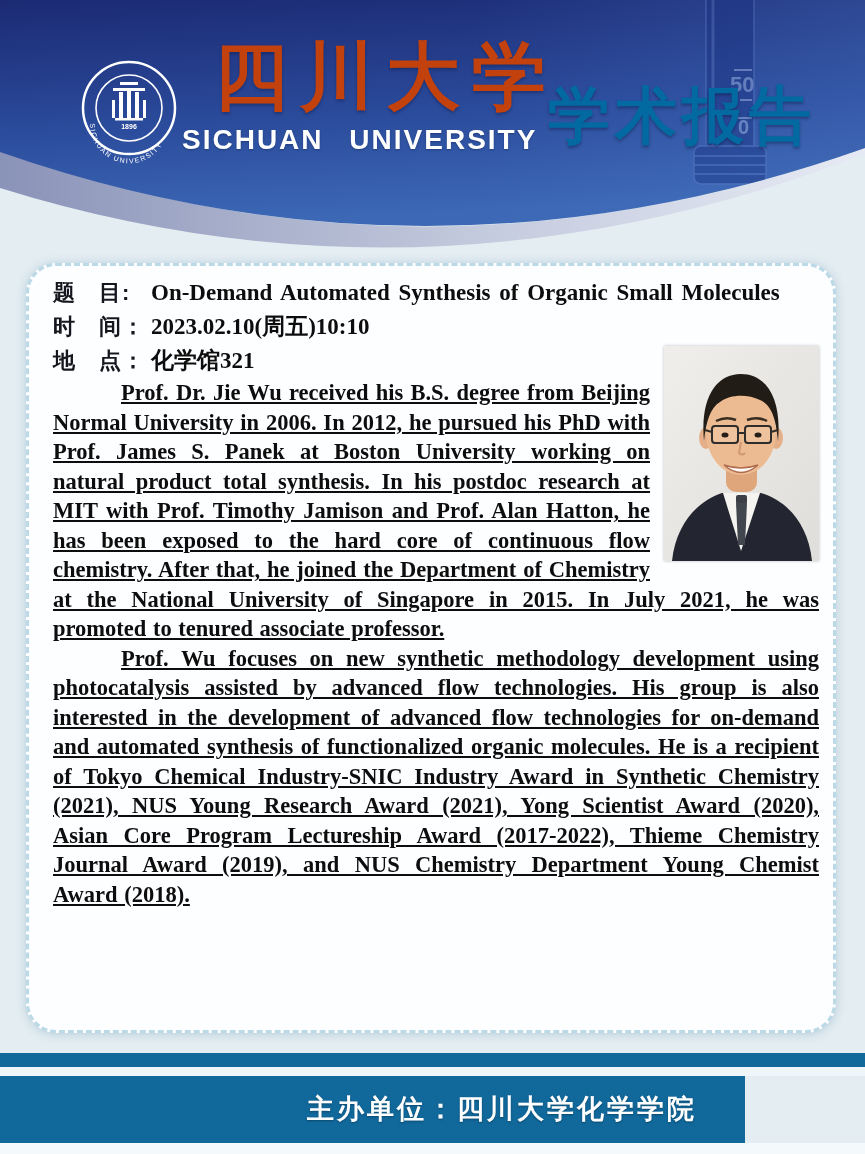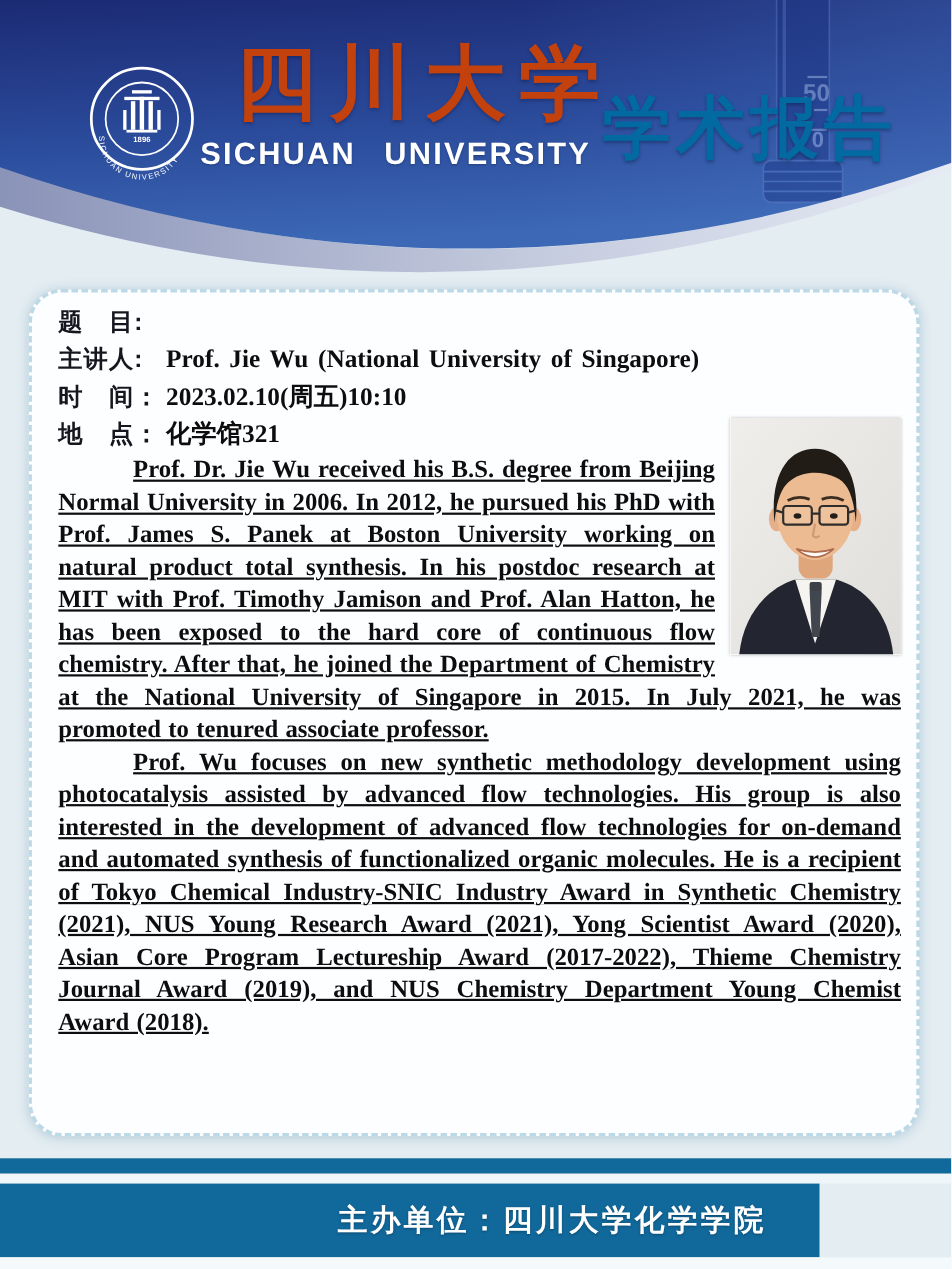--- a/index.html
+++ b/index.html
@@ -137,26 +137,23 @@
 
     <div class="cn-name">四川大学</div>
     <div class="en-name">SICHUAN  UNIVERSITY</div>
     <div class="banner-title">学术报告</div>
   </div>
 
   <div class="card">
 
     <div class="info-row">
       <span class="info-label">题　目:</span>
-    </div>
-
-    <div class="info-row">
-      <span class="info-label">主讲人:</span>
-      <span class="info-value">Prof. Jie Wu (National University of Singapore)</span>
-    </div>
+      <span class="info-value">On-Demand Automated Synthesis of Organic Small Molecules</span>
+    </div>
+
 
     <div class="info-row">
       <span class="info-label">时　间：</span>
       <span class="info-value">2023.02.10(周五)10:10</span>
     </div>
 
     <div class="speaker-photo">
       <svg width="155" height="215" viewBox="0 0 155 215">
         <defs>
           <linearGradient id="photoBg" x1="0" y1="0" x2="1" y2="1">

